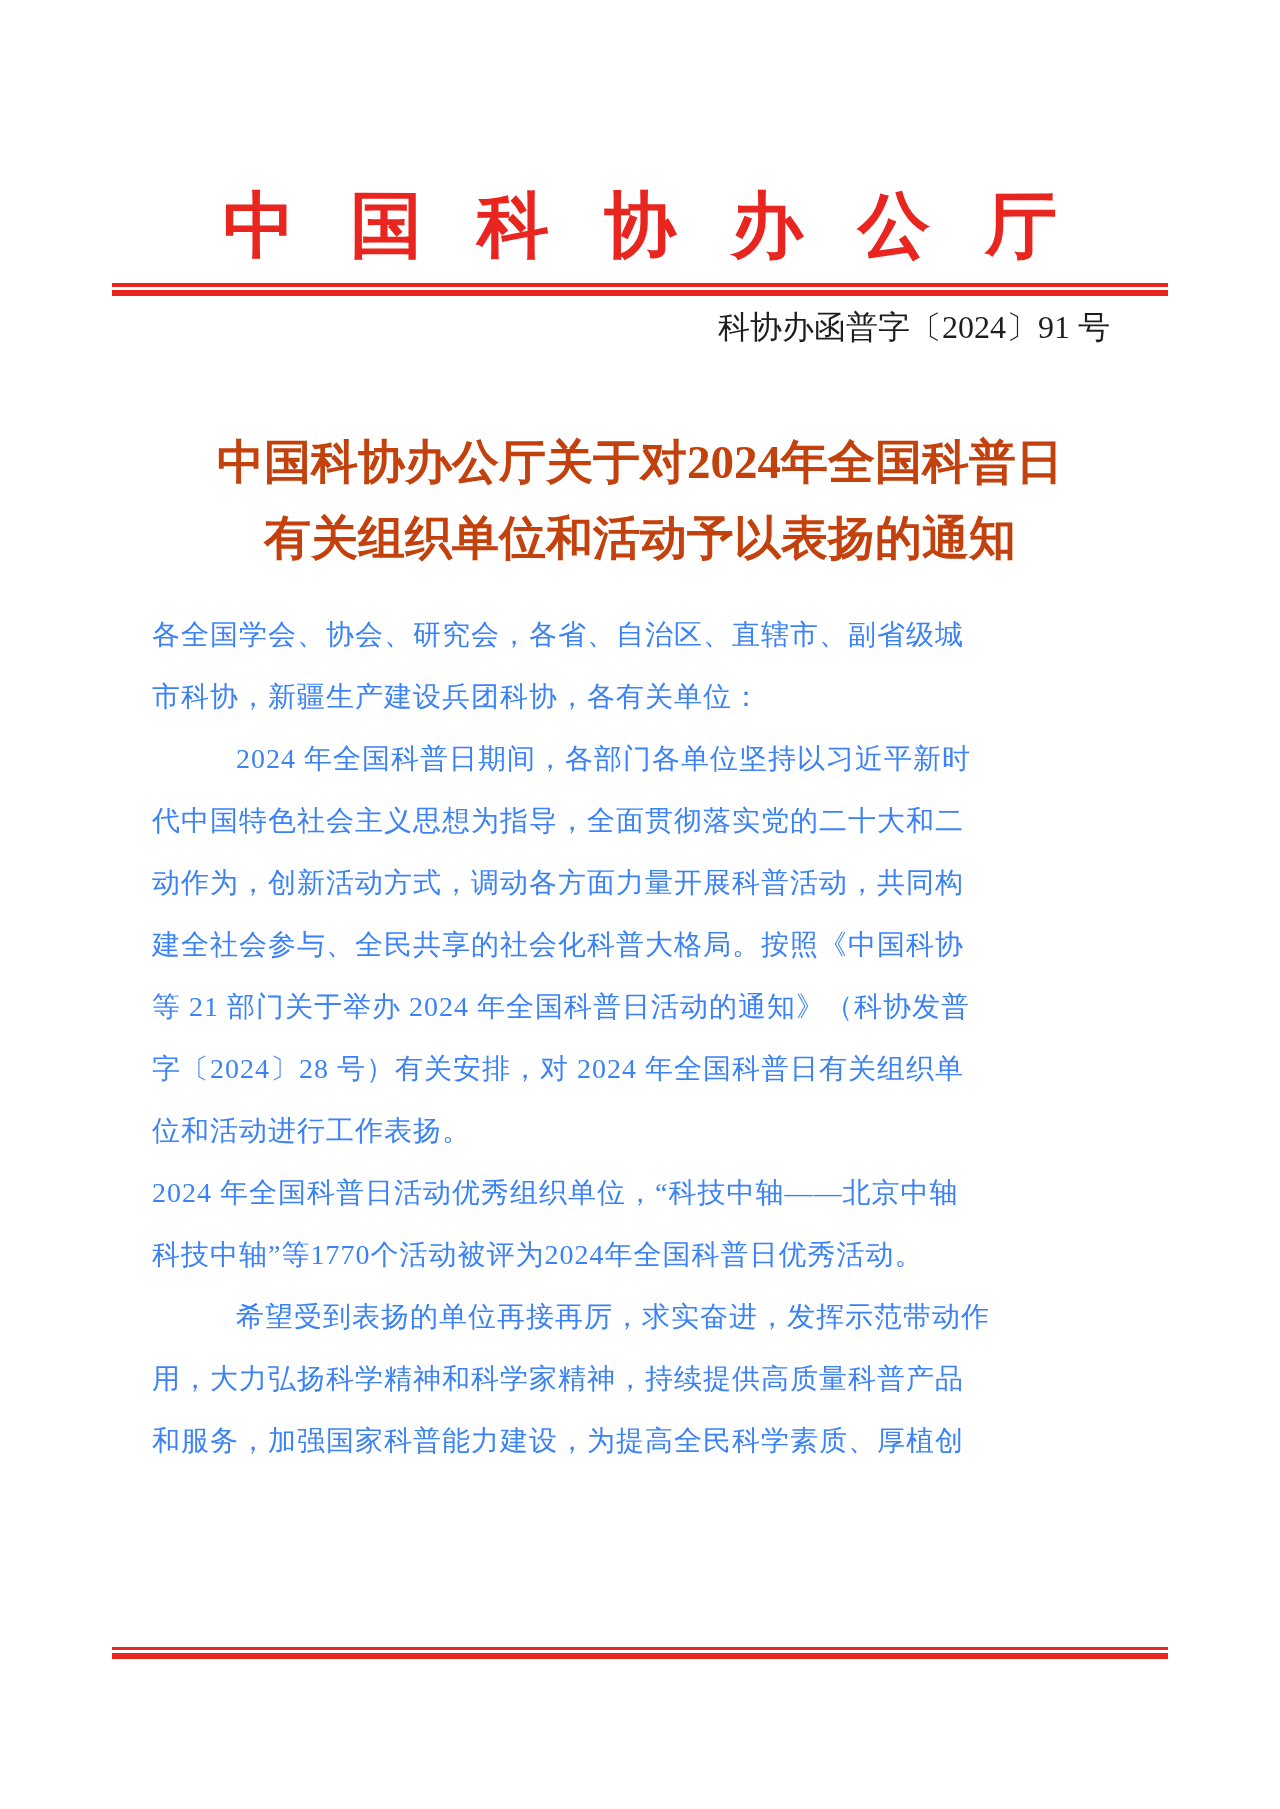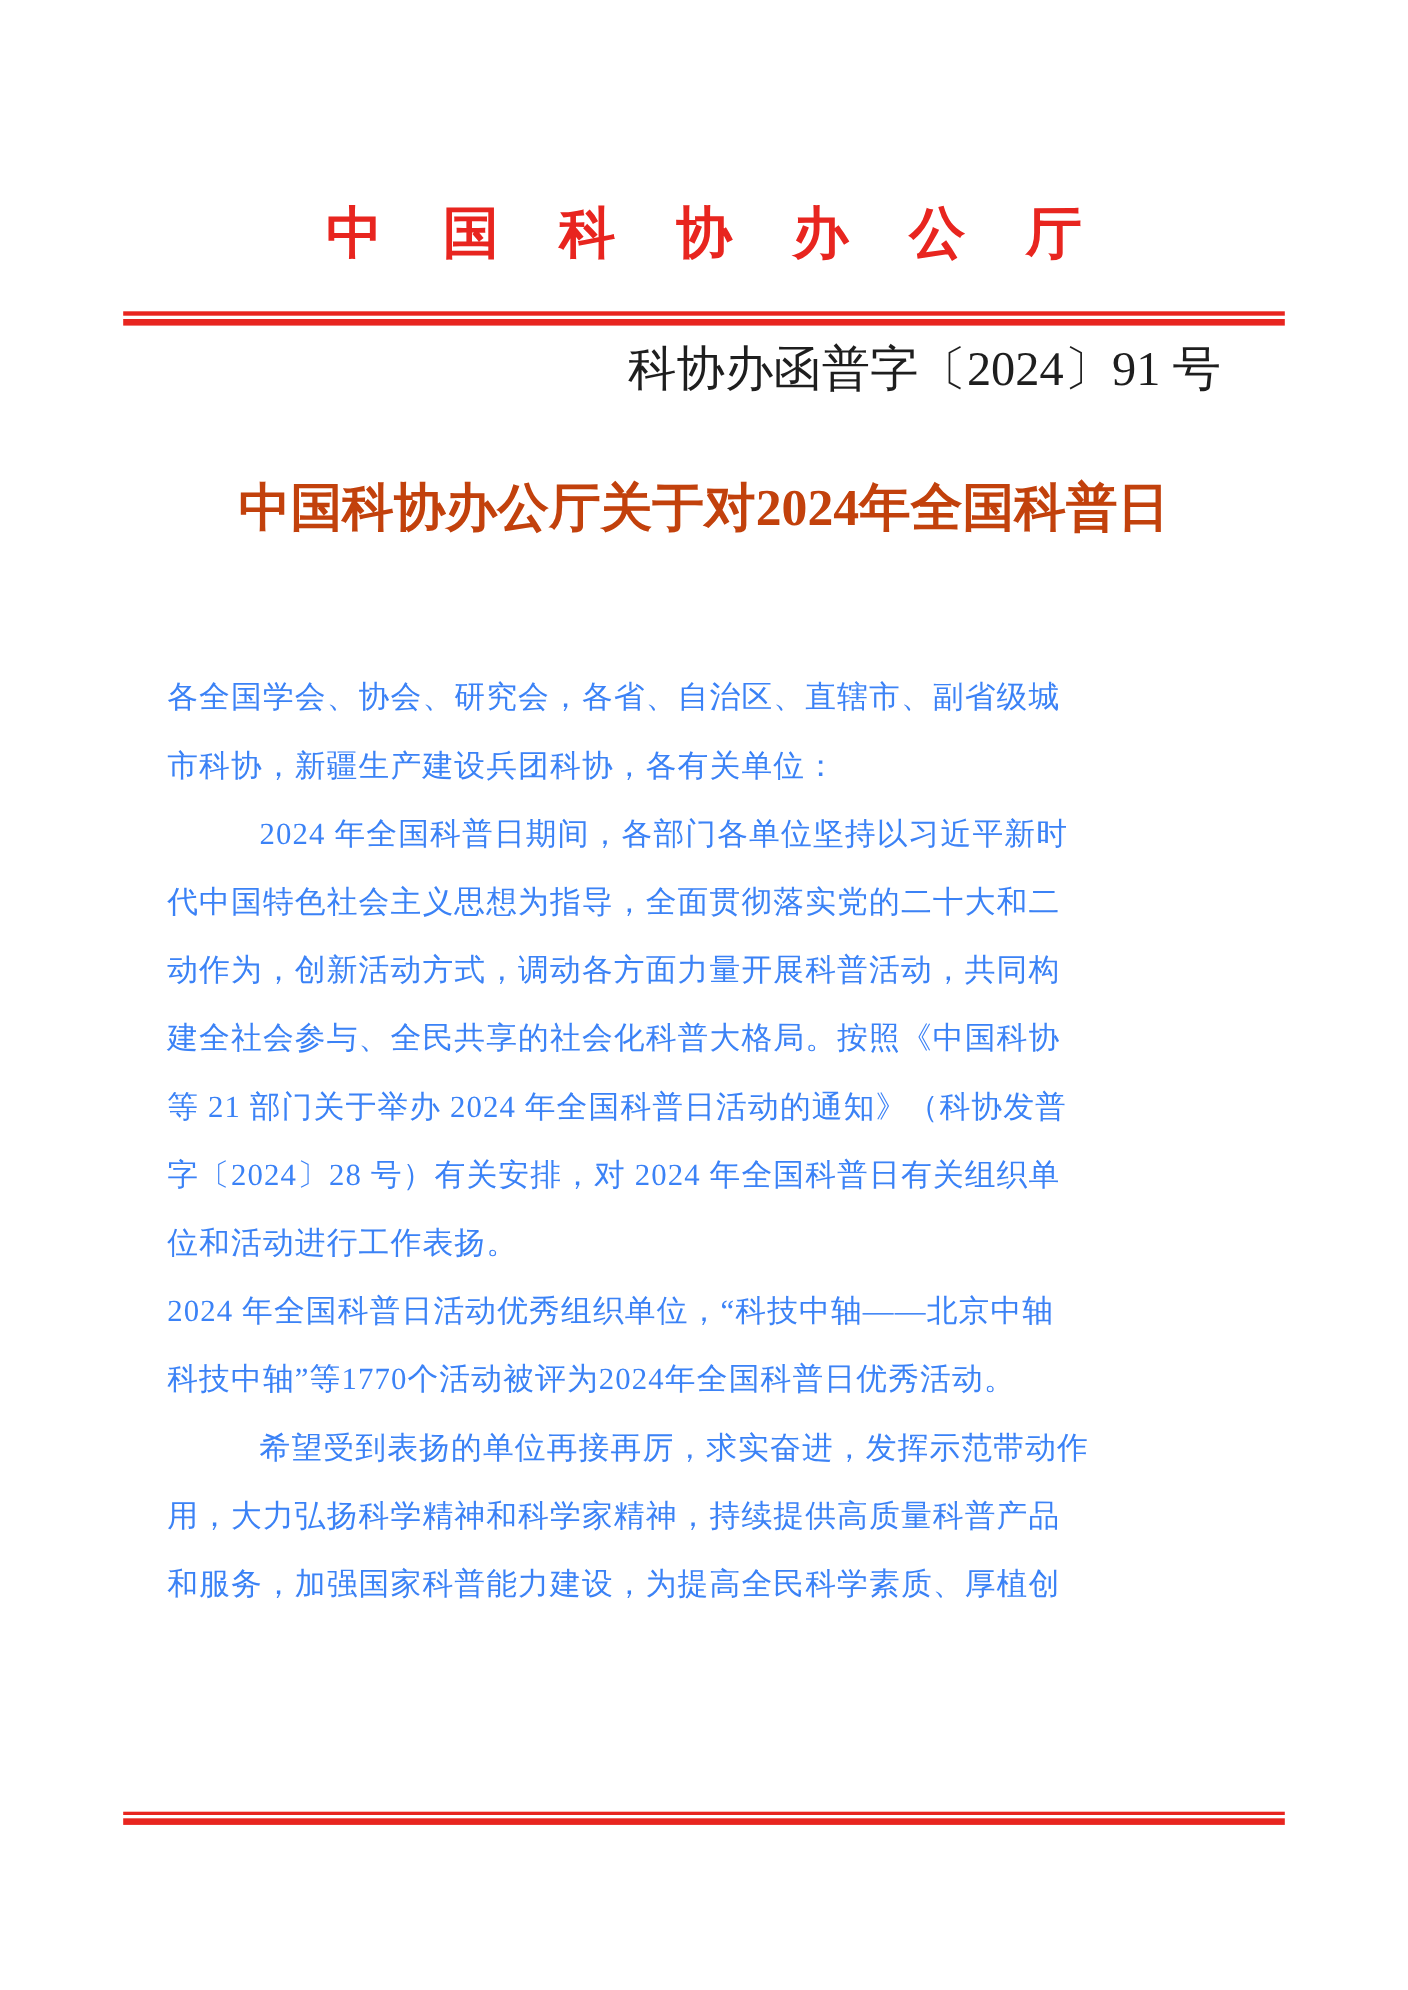--- a/index.html
+++ b/index.html
@@ -12,40 +12,40 @@
     background:#ffffff;
     font-family:"Liberation Serif", serif;
     color:#1e1e1e;
     overflow:hidden;
   }
   
   .org-name {
     position:absolute;
     top:178px; left:0; right:0;
     text-align:center;
-    font-size:51px;
+    font-size:72px;
     font-weight:bold;
     color:#e8251f;
     letter-spacing:55px;
     padding-left:55px;
     white-space:nowrap;
   }
   
   .rule { position:absolute; left:112px; width:1056px; }
   .rule-top { top:283px; }
   .rule-bottom { top:1647px; }
   .rule .thin  { height:4px; background:#e8251f; }
   .rule-bottom .thin { height:3px; }
   .rule .gap   { height:3px; background:transparent; }
   .rule .thick { height:6px; background:#e8251f; }
   
   .doc-number {
     position:absolute;
     top:306px; right:170px;
-    font-size:44px;
+    font-size:32px;
     color:#1e1e1e;
     white-space:nowrap;
   }
   
   .doc-title {
     position:absolute;
     top:424px; left:0; right:0;
     text-align:center;
     font-size:47px;
     line-height:76px;
@@ -78,20 +78,21 @@
   <div class="rule rule-top">
     <div class="thin"></div>
     <div class="gap"></div>
     <div class="thick"></div>
   </div>
 
   <div class="doc-number">科协办函普字〔2024〕91 号</div>
 
   <div class="doc-title">
     <div>中国科协办公厅关于对2024年全国科普日</div>
+    <div>有关组织单位和活动予以表扬的通知</div>
   </div>
 
   <div class="doc-body">
 
   <div class="line" style="">各全国学会、协会、研究会，各省、自治区、直辖市、副省级城</div>
       <div class="line" style="">市科协，新疆生产建设兵团科协，各有关单位：</div>
       <div class="line indent" style="">2024 年全国科普日期间，各部门各单位坚持以习近平新时</div>
       <div class="line" style="">代中国特色社会主义思想为指导，全面贯彻落实党的二十大和二</div>
       <div class="line" style="">动作为，创新活动方式，调动各方面力量开展科普活动，共同构</div>
       <div class="line" style="">建全社会参与、全民共享的社会化科普大格局。按照《中国科协</div>

